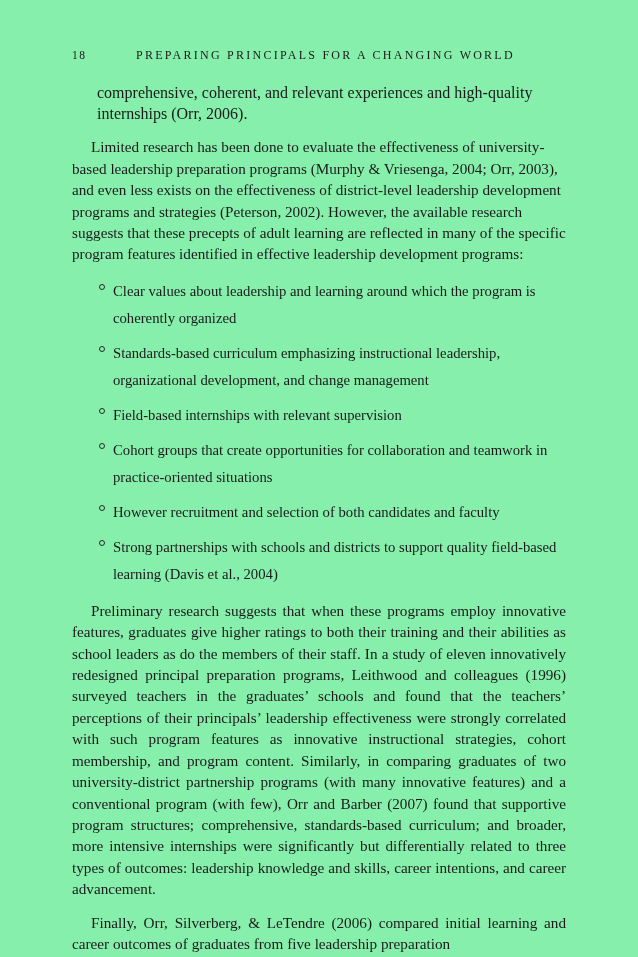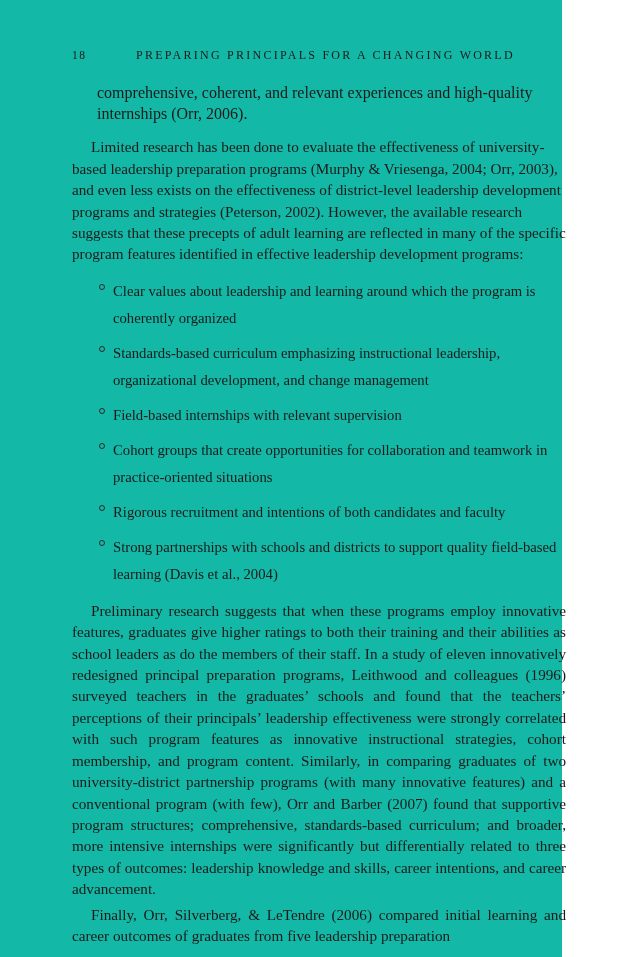--- a/index.html
+++ b/index.html
@@ -14,23 +14,23 @@
     position: relative;
     font-family: "Liberation Serif", "DejaVu Serif", serif;
     color: #1a1a1a;
     overflow: hidden;
   }
 
   .page {
     position: absolute;
     left: 0;
     top: 0;
-    width: 562px;
+    width: 638px;
     height: 957px;
-    background: #14b8a6;
+    background: #86efac;
   }
 
   
   .running-head {
     position: absolute;
     left: 72px;
     top: 48px;
     width: 494px;
     height: 18px;
     display: flex;
@@ -84,21 +84,21 @@
   }
 
   
   .body-just {
     text-align: justify;
     text-indent: 19px;
     hyphens: none;
     word-spacing: 0.1px;
   }
   .body-just.tight {
-    margin-top: 4px;
+    margin-top: 12px;
   }
 
   
   ul.feature-list {
     list-style: none;
     margin: 13px 0 12px 0;
     padding: 0 0 0 27px;
     width: 467px;
   }
   ul.feature-list li {
@@ -153,21 +153,21 @@
       <li>
         <span class="bullet-mark"></span>
         <span>Field-based internships with relevant supervision</span>
       </li>
       <li>
         <span class="bullet-mark"></span>
         <span>Cohort groups that create opportunities for collaboration and teamwork in practice-oriented situations</span>
       </li>
       <li>
         <span class="bullet-mark"></span>
-        <span>Rigorous recruitment and intentions of both candidates and faculty</span>
+        <span>However recruitment and selection of both candidates and faculty</span>
       </li>
       <li>
         <span class="bullet-mark"></span>
         <span>Strong partnerships with schools and districts to support quality field-based learning (Davis et al., 2004)</span>
       </li>
     </ul>
 
     <p class="body-just">Preliminary research suggests that when these programs employ innovative features, graduates give higher ratings to both their training and their abilities as school leaders as do the members of their staff. In a study of eleven innovatively redesigned principal preparation programs, Leithwood and colleagues (1996) surveyed teachers in the graduates’ schools and found that the teachers’ perceptions of their principals’ leadership effectiveness were strongly correlated with such program features as innovative instructional strategies, cohort membership, and program content. Similarly, in comparing graduates of two university-district partnership programs (with many innovative features) and a conventional program (with few), Orr and Barber (2007) found that supportive program structures; comprehensive, standards-based curriculum; and broader, more intensive internships were significantly but differentially related to three types of outcomes: leadership knowledge and skills, career intentions, and career advancement.</p>
 
     <p class="body-just tight">Finally, Orr, Silverberg, &amp; LeTendre (2006) compared initial learning and career outcomes of graduates from five leadership preparation</p>

